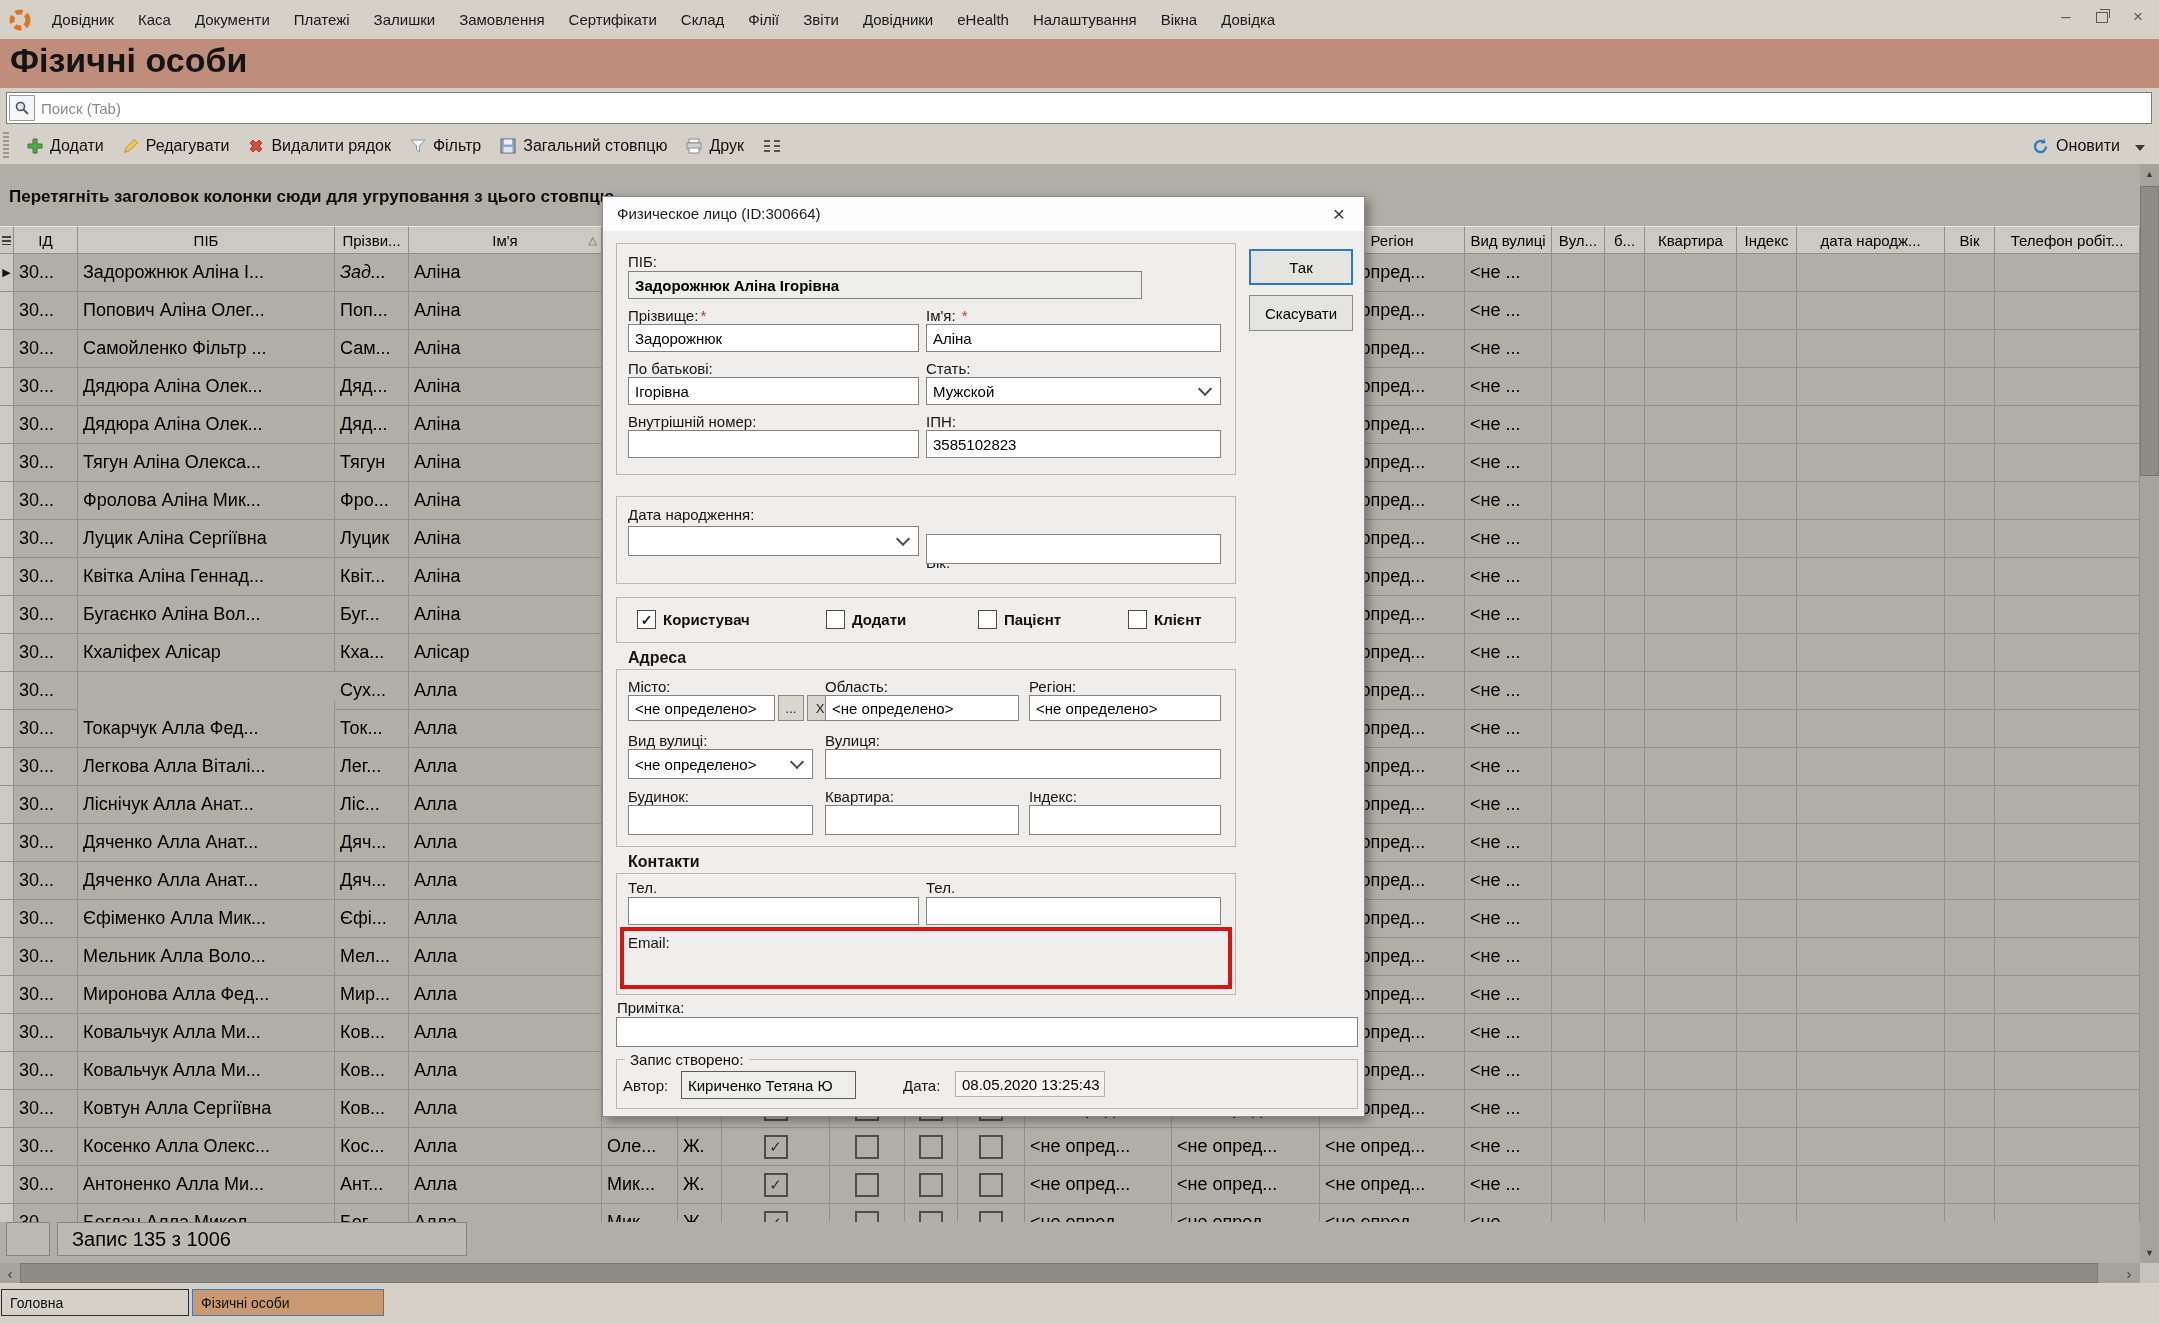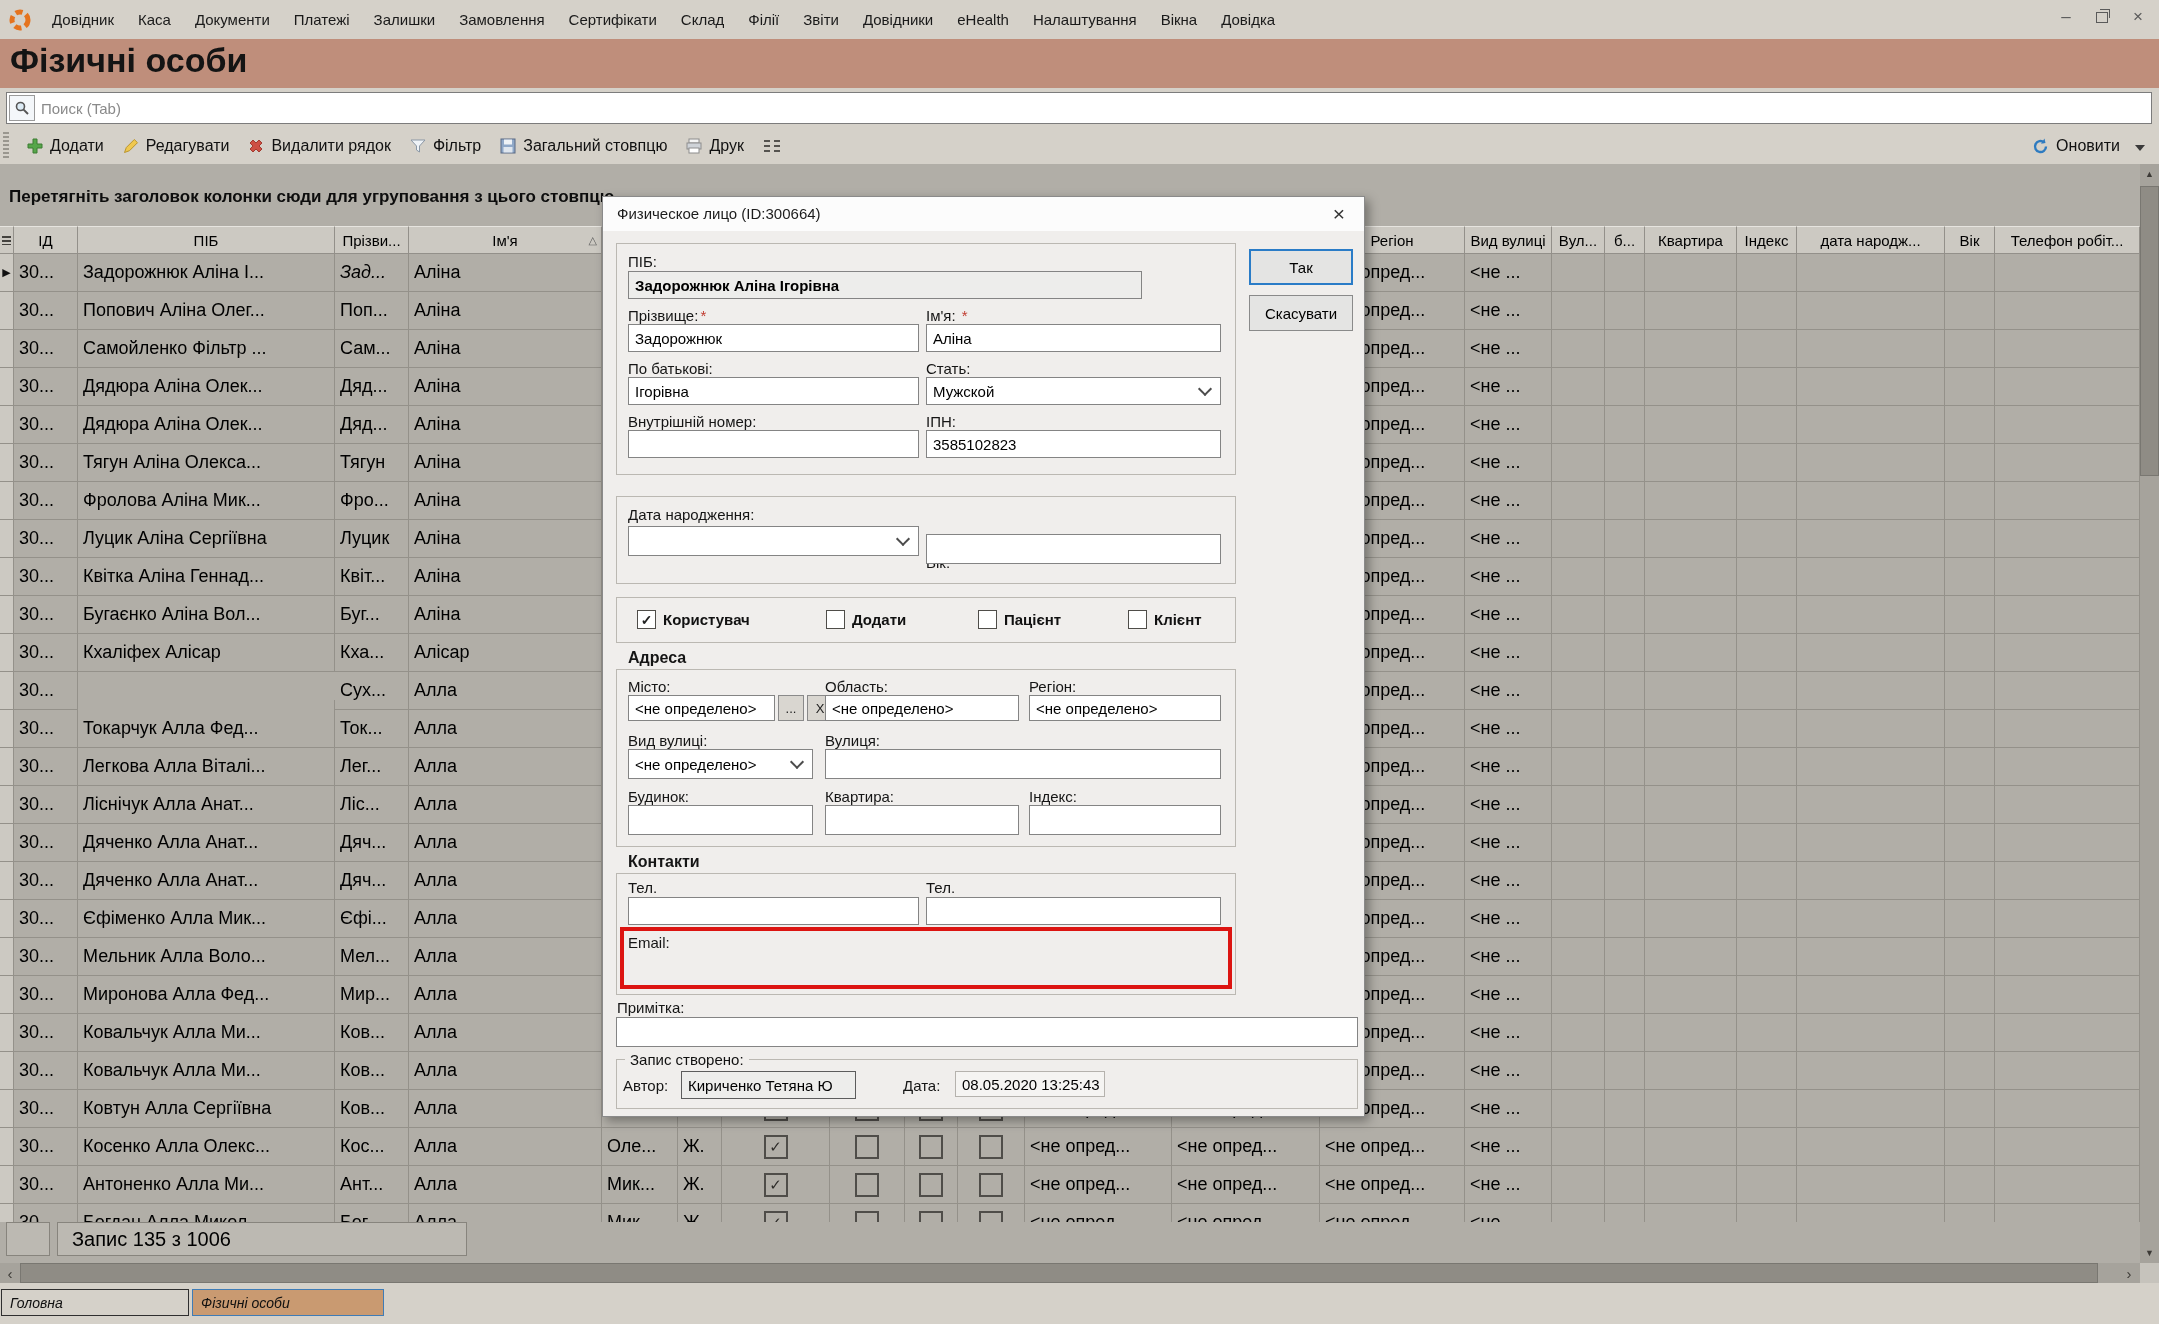--- a/index.html
+++ b/index.html
@@ -70,21 +70,21 @@
   .sbtn{position:absolute;top:0;height:20px;display:flex;align-items:center;justify-content:center;
     color:#3c3a36;font-size:15px;}
   #hthumb{position:absolute;left:20px;top:0;width:2078px;height:20px;background:#8f8c85;border:1px solid #797771;box-sizing:border-box;}
   #vscroll{position:absolute;left:2140px;top:164px;width:19px;height:1099px;background:#a6a39c;}
   #vthumb{position:absolute;left:0;top:22px;width:19px;height:290px;background:#8f8c85;border:1px solid #797771;box-sizing:border-box;}
   .vbtn{position:absolute;left:0;width:19px;height:20px;display:flex;align-items:center;justify-content:center;
     color:#3c3a36;font-size:9px;}
   #corner{position:absolute;left:2140px;top:1263px;width:19px;height:20px;background:#c6c3bc;}
   #tabband{position:absolute;top:1283px;left:0;width:2159px;height:41px;background:#d5d1c9;}
   .wtab{position:absolute;top:6px;height:27px;box-sizing:border-box;font-size:14px;display:flex;
-    align-items:center;padding:8px 8px;background:#d5d1c9;border:1px solid #2f2f2f;color:#101010;font-style:italic;}
+    align-items:center;padding:8px 8px;background:#d5d1c9;border:1px solid #2f2f2f;color:#101010;}
   .wtab.active{background:#c99a71;border:1px solid #3f7cb6;}
 
   
   #dialog{position:absolute;left:602px;top:196px;width:763px;height:921px;background:#f0eeec;
     border:1px solid #8a8a8a;box-sizing:border-box;box-shadow:4px 4px 10px rgba(0,0,0,0.35);}
   #dlg-titlebar{position:absolute;left:0;top:0;width:100%;height:34px;background:#fcfcfc;}
   #dlg-title{position:absolute;left:14px;top:8px;font-size:15px;color:#1c1c1c;}
   #dlg-close{position:absolute;right:12px;top:4px;width:26px;height:26px;display:flex;align-items:center;
     justify-content:center;font-size:21px;color:#333;}
   .grp{position:absolute;border:1px solid #bbb8b2;box-sizing:border-box;}

